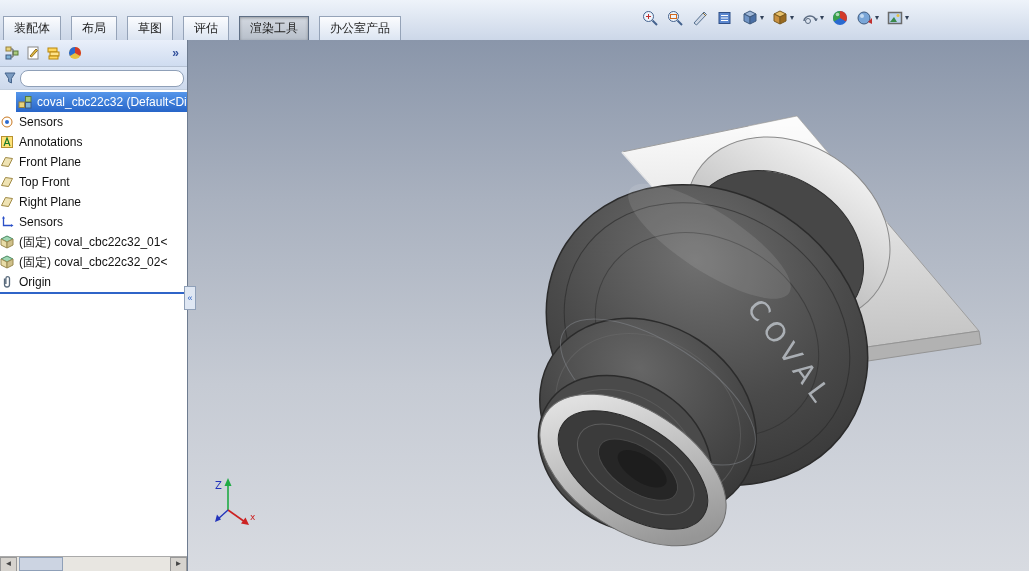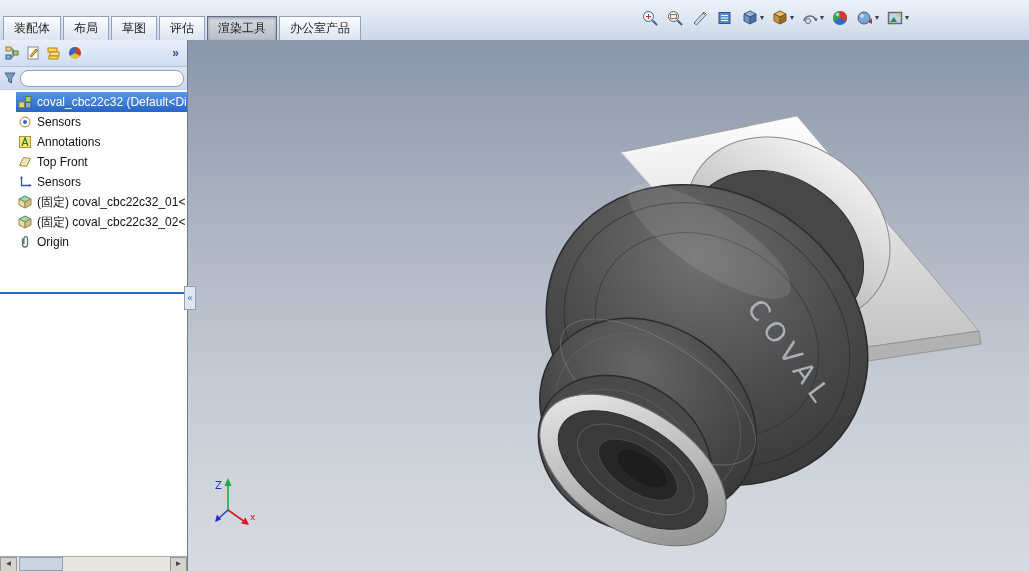--- a/index.html
+++ b/index.html
@@ -5,42 +5,42 @@
   html,body{margin:0;padding:0;width:1029px;height:571px;overflow:hidden;
     font-family:"Liberation Sans",sans-serif;background:#c3cede;position:relative;}
   .app{position:absolute;inset:0;}
 
   
   .topbar{position:absolute;top:0;left:0;right:0;height:40px;
     background:linear-gradient(#eef3fa,#ccd7e8);border-bottom:1px solid #8f9dae;}
   .tabs{position:absolute;left:3px;bottom:0;display:flex;height:24px;}
   .tab{display:flex;align-items:center;padding:0 10px;font-size:12px;color:#222;
     background:linear-gradient(#fbfcfe,#dce5f2);border:1px solid #95a3b8;border-bottom:none;
-    margin-right:2px;cursor:default;white-space:nowrap;}
+    margin-right:10px;cursor:default;white-space:nowrap;}
   .tab.active{background:linear-gradient(#d4d9e1,#b7bfca);border-color:#5f6f85;
     box-shadow:inset 0 1px 3px rgba(0,0,0,.3);}
   .viewtools{position:absolute;right:120px;top:9px;display:flex;gap:7px;align-items:center;}
   .vt{display:flex;align-items:center;gap:1px;}
   .vt svg{width:18px;height:18px;display:block;}
   .caret{font-size:8px;color:#33425a;line-height:8px;}
 
   
   .leftpanel{position:absolute;top:40px;left:0;width:187px;bottom:0;background:#fff;
     border-right:1px solid #6e7c90;}
   .panelhead{height:26px;background:linear-gradient(#e9effa,#cfdcf0);
     border-bottom:1px solid #b6c2d4;display:flex;align-items:center;padding:0 4px;gap:5px;}
   .panelhead svg{width:16px;height:16px;display:block;}
   .chev{margin-left:auto;color:#33519c;font-weight:bold;font-size:12px;padding-right:4px;}
   .filterrow{height:22px;display:flex;align-items:center;gap:3px;padding:0 3px;
     background:linear-gradient(#dde7f6,#cdd9ec);border-bottom:1px solid #c2cede;}
   .filterrow svg{width:14px;height:14px;}
   .filterrow input{flex:1;height:15px;border:1px solid #8fa0b8;border-radius:8px;
     font-size:11px;padding:0 8px;outline:none;background:#fff;}
   .tree{padding-top:2px;font-size:12px;color:#111;}
-  .trow{display:flex;align-items:center;height:20px;padding-left:18px;gap:5px;white-space:nowrap;overflow:hidden;}
+  .trow{display:flex;align-items:center;height:20px;gap:5px;white-space:nowrap;overflow:hidden;}
   .trow .ti{width:14px;height:14px;flex:0 0 14px;}
   .trow .ti svg{width:14px;height:14px;display:block;}
   .trow.selected{margin-left:16px;padding-left:2px;color:#fff;
     background:linear-gradient(#5596ea,#2765c8);}
   .splitline{position:absolute;left:0;top:252px;width:100%;height:2px;background:#2f64c8;}
   .splitgrab{position:absolute;left:184px;top:286px;width:10px;height:22px;z-index:5;
     background:#dfe7f3;border:1px solid #8fa0b8;color:#2f64c8;font-size:9px;
     display:flex;align-items:center;justify-content:center;}
   .hscroll{position:absolute;bottom:0;left:0;width:187px;height:14px;background:#e8e6e1;
     border-top:1px solid #aaa;display:flex;align-items:center;}
@@ -210,21 +210,37 @@
             </svg>
           </span>
         <span>Annotations</span>
       </div>
       <div class="trow">
         <span class="ti">
             <svg viewBox="0 0 14 14">
               <polygon points="1.5,10.5 5.5,2.5 12.5,3.5 8.5,11.5" fill="#efe3b4" stroke="#a08a46"></polygon>
             </svg>
           </span>
+        <span>Front Plane</span>
+      </div>
+      <div class="trow">
+        <span class="ti">
+            <svg viewBox="0 0 14 14">
+              <polygon points="1.5,10.5 5.5,2.5 12.5,3.5 8.5,11.5" fill="#efe3b4" stroke="#a08a46"></polygon>
+            </svg>
+          </span>
         <span>Top Front</span>
+      </div>
+      <div class="trow">
+        <span class="ti">
+            <svg viewBox="0 0 14 14">
+              <polygon points="1.5,10.5 5.5,2.5 12.5,3.5 8.5,11.5" fill="#efe3b4" stroke="#a08a46"></polygon>
+            </svg>
+          </span>
+        <span>Right Plane</span>
       </div>
       <div class="trow">
         <span class="ti">
             <svg viewBox="0 0 14 14">
               <path d="M3.5 3 v7.5 h7.5" fill="none" stroke="#2b50c8" stroke-width="1.3"></path>
               <polygon points="11,9 11,12 13.5,10.5" fill="#2b50c8"></polygon>
               <polygon points="2,3.5 5,3.5 3.5,1" fill="#2b50c8"></polygon>
             </svg>
           </span>
         <span>Sensors</span>

